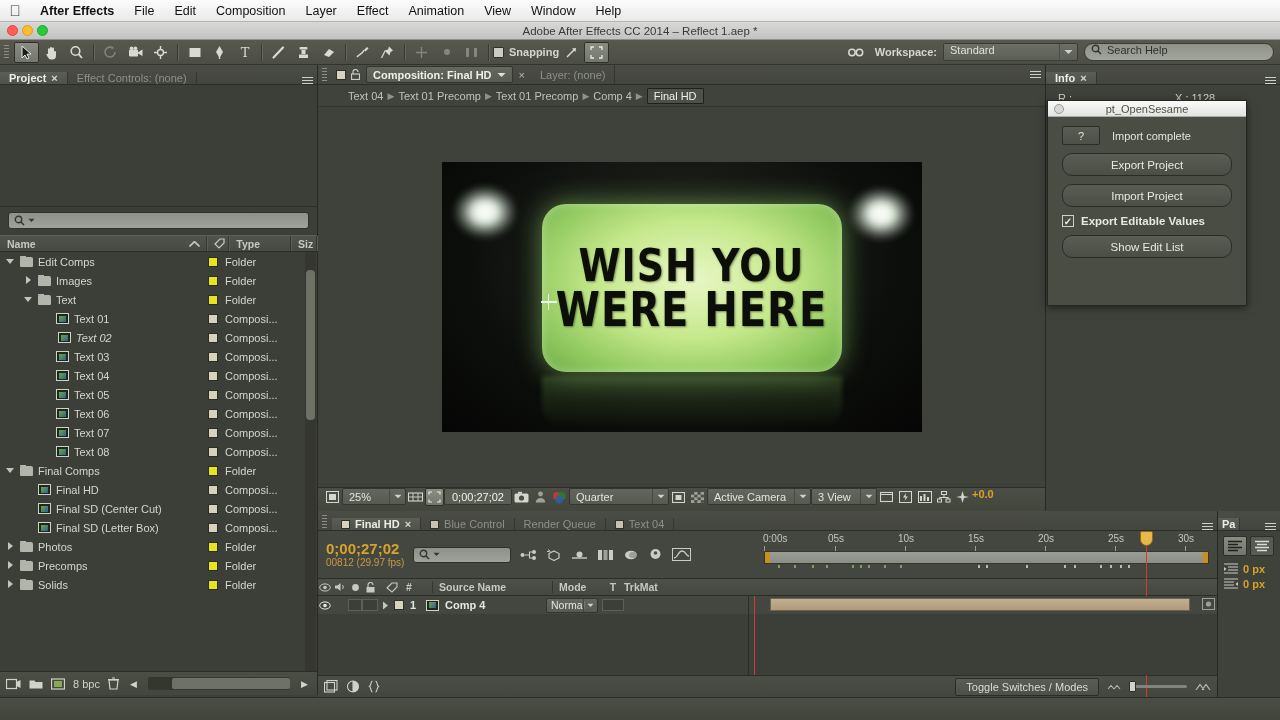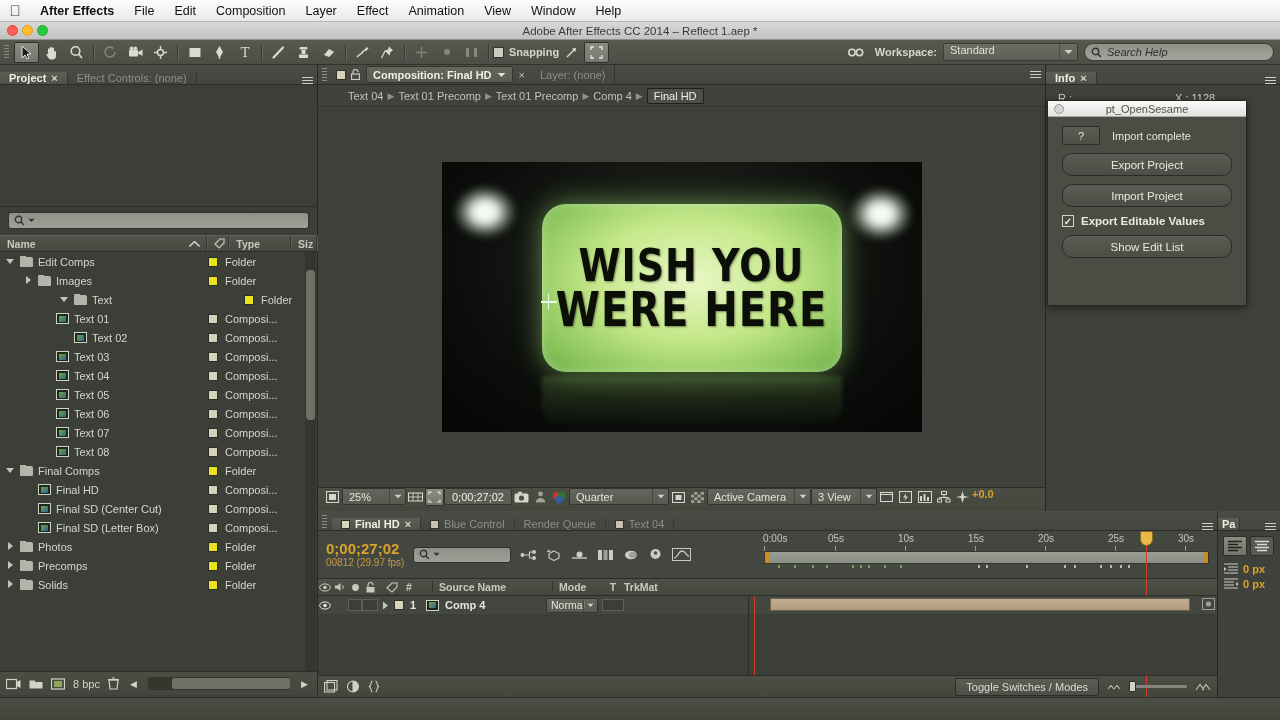--- a/index.html
+++ b/index.html
@@ -64,22 +64,22 @@
   .ws-label { font-size: 11px; color: #d5d7ce; font-weight: bold; }
   .ws-select {
     width: 135px; height: 18px; background: linear-gradient(to bottom,#6b6e64,#5c5f56);
     border: 1px solid #3a3c36; border-radius: 2px; display: flex; align-items: flex-start;
     padding-left: 6px; font-size: 11px; color: #dfe1d8; position: relative;
   }
   .ws-select .arrowbox { position: absolute; right: 0; top: 0; bottom: 0; width: 18px;
     border-left: 1px solid #4a4c45; display: flex; align-items: center; justify-content: center; }
   .search-help {
     width: 190px; height: 18px; background: linear-gradient(to bottom,#8e9188,#a2a59b);
-    border: 1px solid #3a3c36; border-radius: 9px; display: flex; align-items: center;
-    padding-left: 6px; gap: 5px; font-size: 11px; color: #2f312c; font-style: italic;
+    border: 1px solid #3a3c36; border-radius: 9px; display: flex; align-items: flex-start;
+    padding-left: 6px; gap: 5px; font-size: 11px; color: #2f312c;
   }
   .snap-box { display: flex; align-items: center; gap: 5px; font-size: 11px; color: #d5d7ce; font-weight: bold; }
   .chk { width: 11px; height: 11px; background: #c9ccc2; border: 1px solid #2f312c; border-radius: 1px; }
 
   
   .panel-tabbar {
     height: 20px; background: linear-gradient(to bottom,#4b4d45,#43463e);
     border-bottom: 1px solid #2b2d28; display: flex; align-items: flex-end;
   }
   .ptab {
@@ -577,21 +577,21 @@
               <span class="tri right"></span>
               <span class="folder-ic"></span>
               <span>Images</span>
             </div>
             <div class="tycol">
               <span class="swatch yellow"></span>
               <span>Folder</span>
             </div>
           </div>
           <div class="trow">
-            <div class="nm" style="padding-left: 24px; margin-left: 36px;">
+            <div class="nm" style="padding-left: 24px;">
               <span class="tri down"></span>
               <span class="folder-ic"></span>
               <span>Text</span>
             </div>
             <div class="tycol">
               <span class="swatch yellow"></span>
               <span>Folder</span>
             </div>
           </div>
           <div class="trow">
@@ -599,21 +599,21 @@
               <span class="tri"></span>
               <span class="comp-ic"></span>
               <span>Text 01</span>
             </div>
             <div class="tycol">
               <span class="swatch tan"></span>
               <span>Composi...</span>
             </div>
           </div>
           <div class="trow">
-            <div class="nm" style="padding-left: 60px;">
+            <div class="nm" style="padding-left: 44px; font-style: italic;">
               <span class="tri"></span>
               <span class="comp-ic"></span>
               <span>Text 02</span>
             </div>
             <div class="tycol">
               <span class="swatch tan"></span>
               <span>Composi...</span>
             </div>
           </div>
           <div class="trow">

